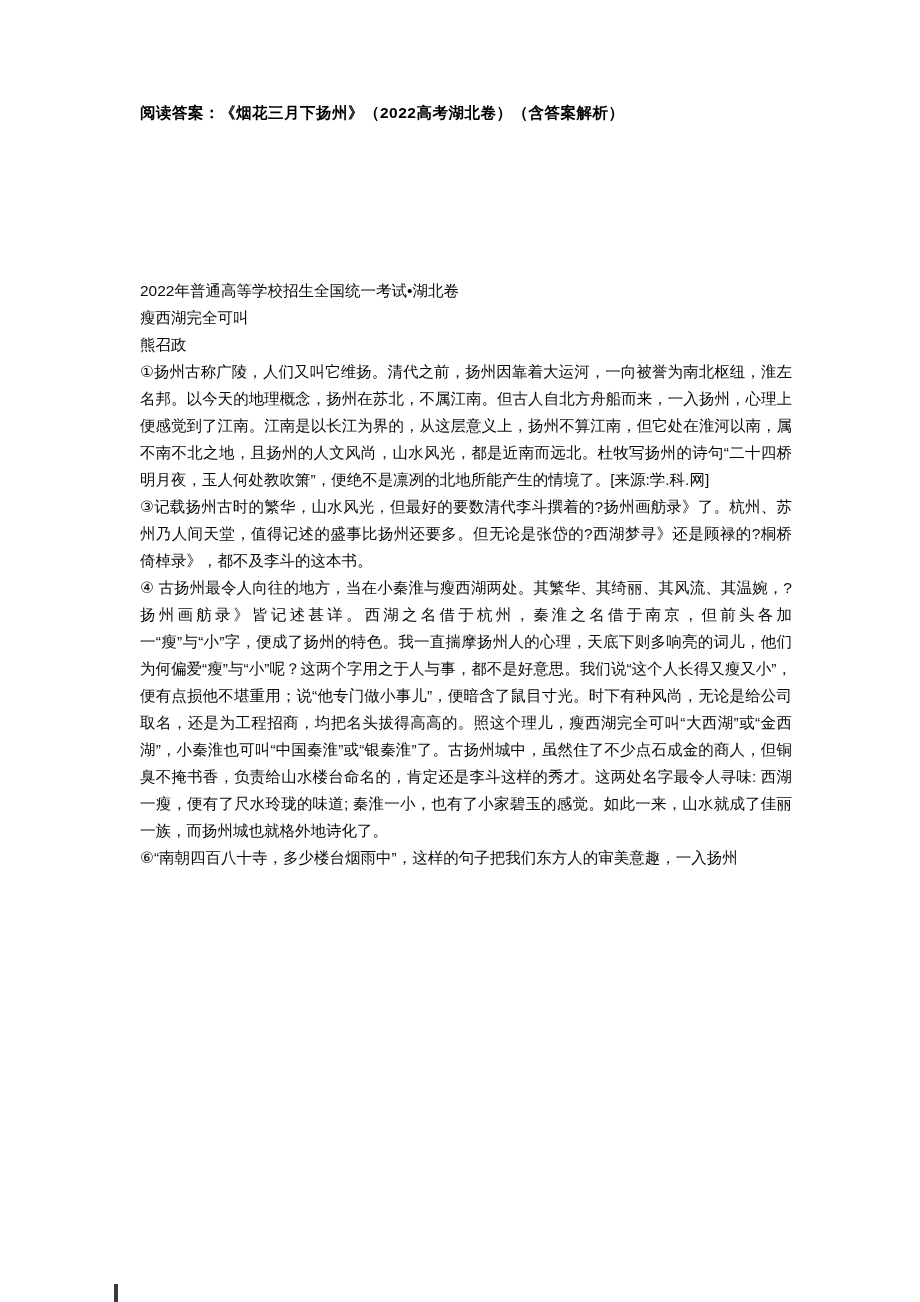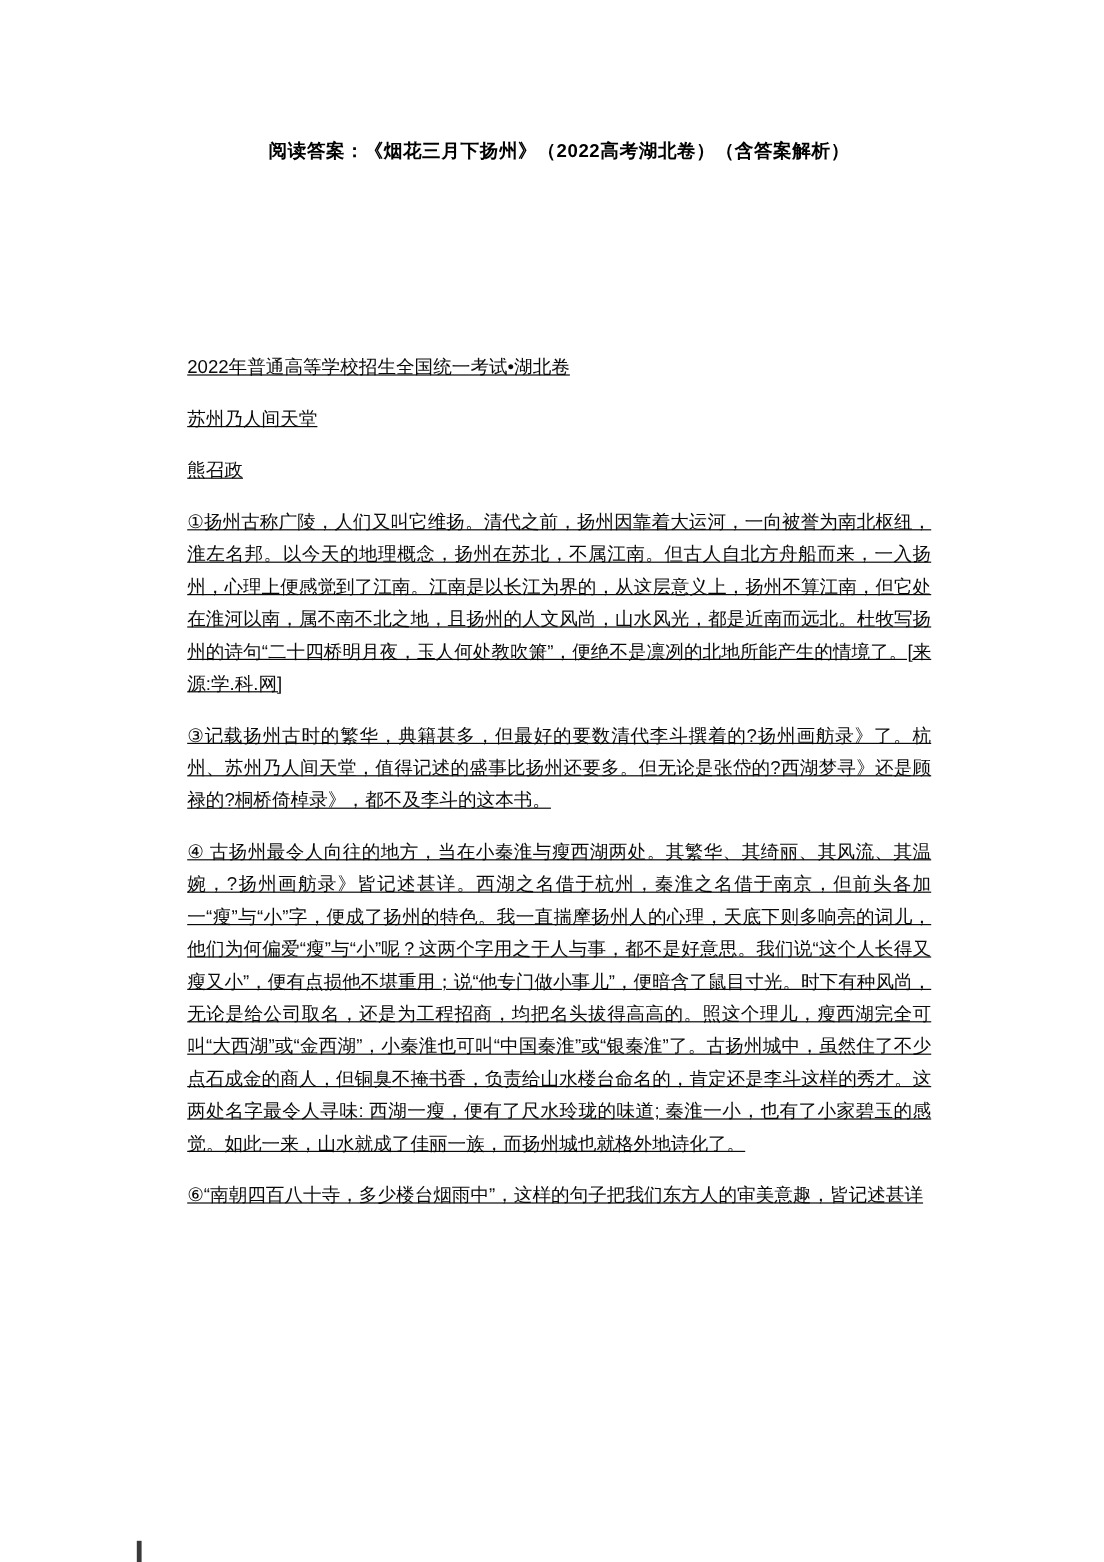--- a/index.html
+++ b/index.html
@@ -12,44 +12,43 @@
     width: 920px;
     height: 1302px;
     background: #ffffff;
     overflow: hidden;
     font-family: "Liberation Sans", "DejaVu Sans", sans-serif;
     color: #111111;
   }
   .doc-title {
     position: absolute;
     left: 140px;
-    top: 116px;
+    top: 103px;
     width: 652px;
     margin: 0;
     font-size: 15.5px;
     font-weight: bold;
-    text-align: center;
+    text-align: left;
     letter-spacing: 0.5px;
     color: #000000;
   }
   .doc-body {
     position: absolute;
     left: 140px;
     top: 277px;
     width: 652px;
     font-size: 15.5px;
     line-height: 27px;
     text-align: justify;
     text-justify: inter-ideograph;
     color: #0a0a0a;
   }
   .doc-body p {
-    margin: 16px;
+    margin: 0;
     padding: 0;
-    text-decoration: underline;
   }
   .header-line {
     text-align: left;
   }
   .corner-mark {
     position: absolute;
     left: 114px;
     top: 1284px;
     width: 4px;
     height: 18px;
@@ -58,24 +57,24 @@
 </style>
 </head>
 <body>
 
 <div class="page">
 
   <h1 class="doc-title">阅读答案：《烟花三月下扬州》（2022高考湖北卷）（含答案解析）</h1>
 
   <div class="doc-body">
     <p class="header-line">2022年普通高等学校招生全国统一考试•湖北卷</p>
-    <p class="header-line">苏州乃人间天堂</p>
+    <p class="header-line">瘦西湖完全可叫</p>
     <p class="header-line">熊召政</p>
 
     <p class="para">①扬州古称广陵，人们又叫它维扬。清代之前，扬州因靠着大运河，一向被誉为南北枢纽，淮左名邦。以今天的地理概念，扬州在苏北，不属江南。但古人自北方舟船而来，一入扬州，心理上便感觉到了江南。江南是以长江为界的，从这层意义上，扬州不算江南，但它处在淮河以南，属不南不北之地，且扬州的人文风尚，山水风光，都是近南而远北。杜牧写扬州的诗句“二十四桥明月夜，玉人何处教吹箫”，便绝不是凛冽的北地所能产生的情境了。[来源:学.科.网]</p>
-    <p class="para">③记载扬州古时的繁华，典籍甚多，但最好的要数清代李斗撰着的?扬州画舫录》了。杭州、苏州乃人间天堂，值得记述的盛事比扬州还要多。但无论是张岱的?西湖梦寻》还是顾禄的?桐桥倚棹录》，都不及李斗的这本书。</p>
+    <p class="para">③记载扬州古时的繁华，山水风光，但最好的要数清代李斗撰着的?扬州画舫录》了。杭州、苏州乃人间天堂，值得记述的盛事比扬州还要多。但无论是张岱的?西湖梦寻》还是顾禄的?桐桥倚棹录》，都不及李斗的这本书。</p>
     <p class="para">④ 古扬州最令人向往的地方，当在小秦淮与瘦西湖两处。其繁华、其绮丽、其风流、其温婉，?扬州画舫录》皆记述甚详。西湖之名借于杭州，秦淮之名借于南京，但前头各加一“瘦”与“小”字，便成了扬州的特色。我一直揣摩扬州人的心理，天底下则多响亮的词儿，他们为何偏爱“瘦”与“小”呢？这两个字用之于人与事，都不是好意思。我们说“这个人长得又瘦又小”，便有点损他不堪重用；说“他专门做小事儿”，便暗含了鼠目寸光。时下有种风尚，无论是给公司取名，还是为工程招商，均把名头拔得高高的。照这个理儿，瘦西湖完全可叫“大西湖”或“金西湖”，小秦淮也可叫“中国秦淮”或“银秦淮”了。古扬州城中，虽然住了不少点石成金的商人，但铜臭不掩书香，负责给山水楼台命名的，肯定还是李斗这样的秀才。这两处名字最令人寻味: 西湖一瘦，便有了尺水玲珑的味道; 秦淮一小，也有了小家碧玉的感觉。如此一来，山水就成了佳丽一族，而扬州城也就格外地诗化了。</p>
-    <p class="para">⑥“南朝四百八十寺，多少楼台烟雨中”，这样的句子把我们东方人的审美意趣，皆记述甚详</p>
+    <p class="para">⑥“南朝四百八十寺，多少楼台烟雨中”，这样的句子把我们东方人的审美意趣，一入扬州</p>
   </div>
 
   <div class="corner-mark"></div>
 
 </div>
 
 </body></html>

